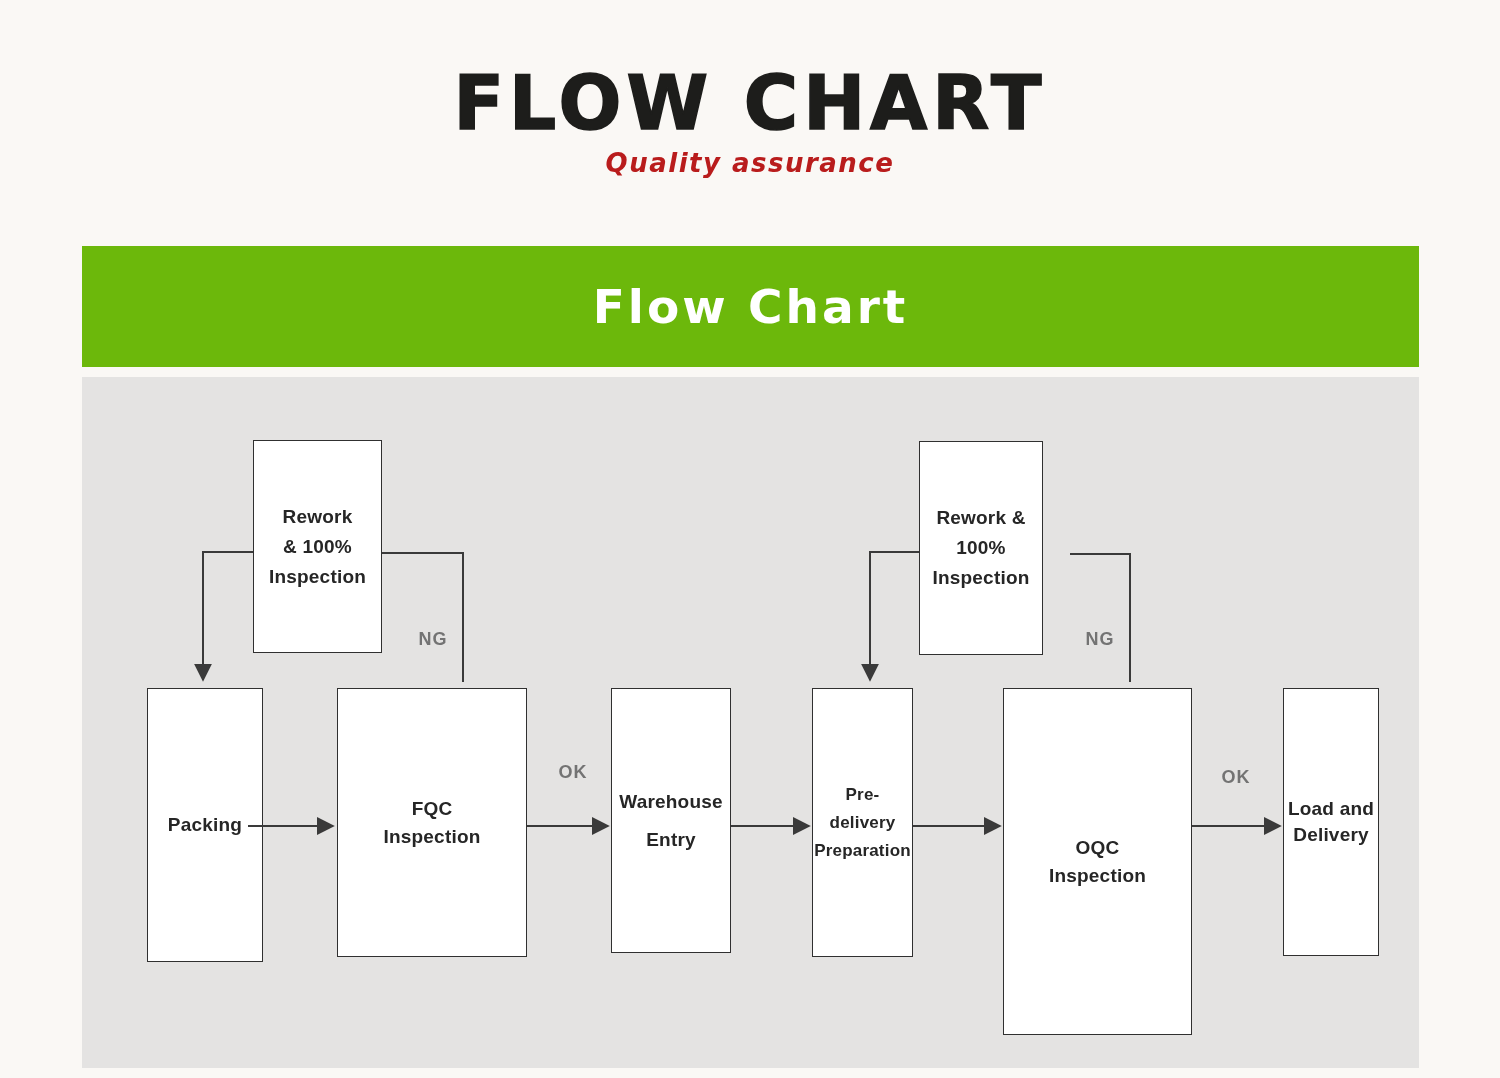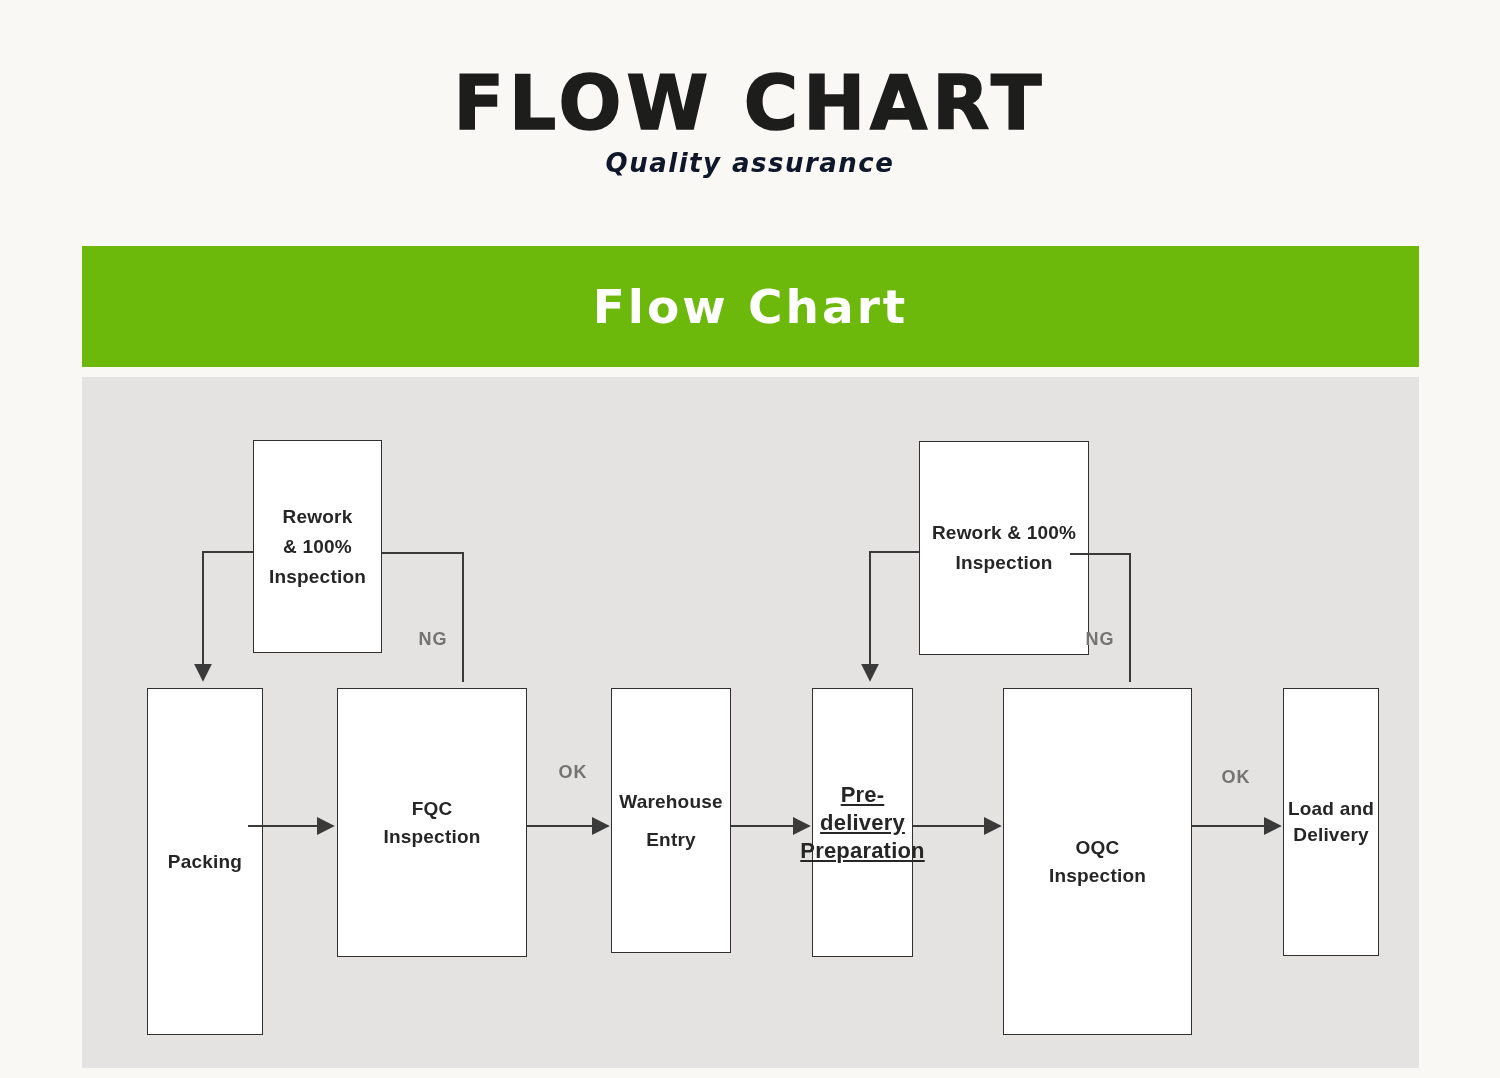--- a/index.html
+++ b/index.html
@@ -33,21 +33,21 @@
     color:var(--ink);
     -webkit-text-stroke:1.6px var(--ink);
   }
   .hdr-sub{
     margin-top:6px;
     font-family:"DejaVu Sans",sans-serif;
     font-style:italic;
     font-weight:bold;
     font-size:26px;
     letter-spacing:1.5px;
-    color:#0f172a;
+    color:#b91c1c;
   }
   
   .banner{
     position:absolute;left:82px;top:246px;width:1337px;height:121px;
     background:var(--accent);
     display:flex;align-items:center;justify-content:center;
   }
   .banner-title{
     font-family:"DejaVu Sans",sans-serif;
     font-weight:bold;
@@ -72,21 +72,21 @@
     font-weight:bold;
     font-size:19px;
     color:var(--node-ink);
     letter-spacing:0.2px;
   }
   .node .nl{display:block;}
   .lh30 .nl{line-height:30px;}
   .lh28 .nl{line-height:28px;}
   .lh26 .nl{line-height:26px;}
   .lh38 .nl{line-height:38px;}
-  .fs16{font-size:22px;text-decoration:underline;}
+  .fs16{font-size:17px;}
   .edge-label{
     position:absolute;z-index:3;
     transform:translate(-50%,-50%);
     font-weight:bold;
     font-size:18px;
     letter-spacing:1px;
     color:#737373;
     white-space:nowrap;
   }
 </style>
@@ -127,40 +127,40 @@
       <path class="wire" d="M831,449 L918,449" marker-end="url(#arrhead)"></path>
       <path class="wire" d="M1110,449 L1198,449" marker-end="url(#arrhead)"></path>
     </svg>
 
     <div class="node lh30" style="left:171px;top:63px;width:129px;height:213px">
       <span class="nl">Rework</span>
       <span class="nl">&amp; 100%</span>
       <span class="nl">Inspection</span>
     </div>
 
-    <div class="node lh28" style="left:65px;top:311px;width:116px;height:347px">
+    <div class="node lh28" style="left:65px;top:311px;width:116px;height:274px">
       <span class="nl">Packing</span>
     </div>
 
     <div class="node lh28" style="left:255px;top:311px;width:190px;height:269px">
       <span class="nl">FQC</span>
       <span class="nl">Inspection</span>
     </div>
 
     <div class="node lh38" style="left:529px;top:311px;width:120px;height:265px">
       <span class="nl">Warehouse</span>
       <span class="nl">Entry</span>
     </div>
 
     <div class="node lh28 fs16" style="left:730px;top:311px;width:101px;height:269px">
       <span class="nl">Pre-delivery</span>
       <span class="nl">Preparation</span>
     </div>
 
-    <div class="node lh30" style="left:837px;top:64px;width:170px;height:214px">
+    <div class="node lh30" style="left:837px;top:64px;width:124px;height:214px">
       <span class="nl">Rework &amp; 100%</span>
       <span class="nl">Inspection</span>
     </div>
 
     <div class="node lh28" style="left:921px;top:311px;width:189px;height:347px">
       <span class="nl">OQC</span>
       <span class="nl">Inspection</span>
     </div>
 
     <div class="node lh26" style="left:1201px;top:311px;width:96px;height:268px">

